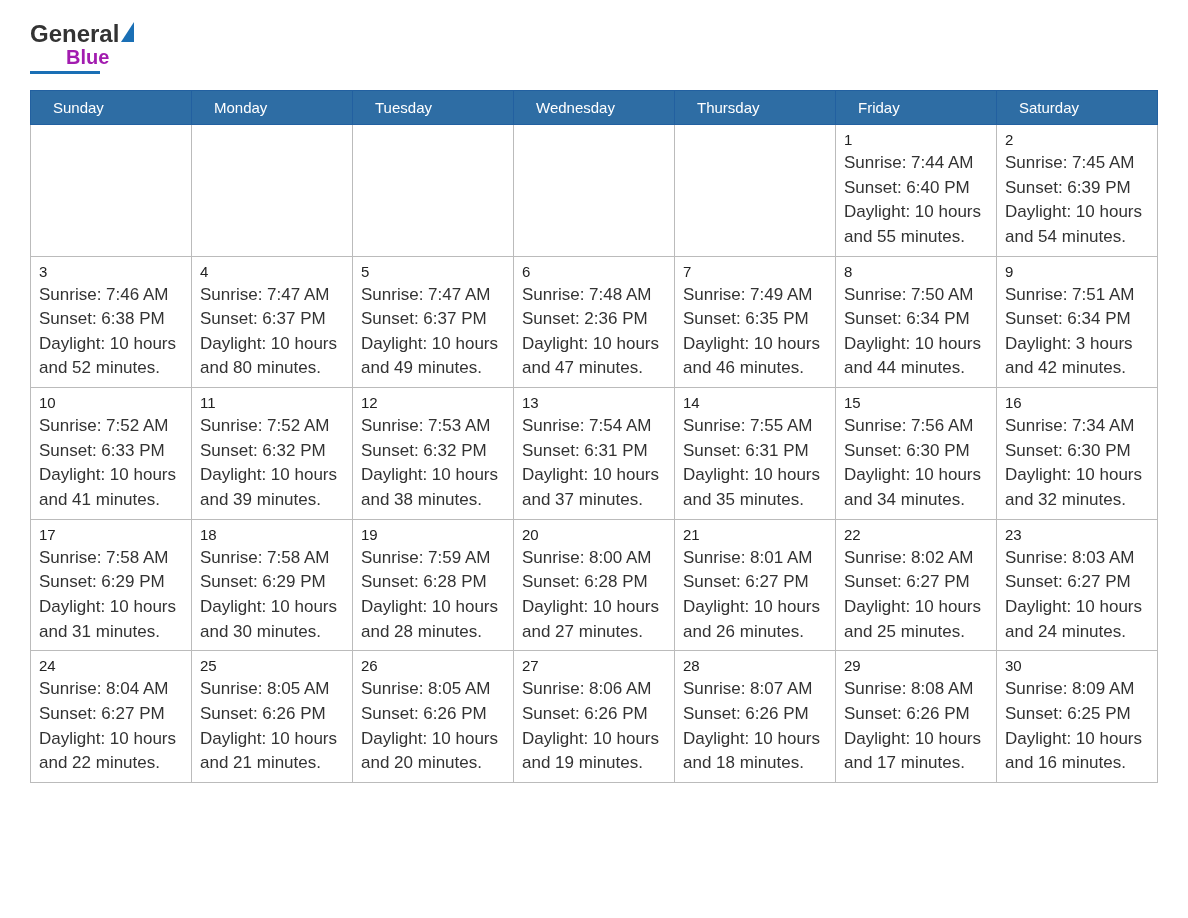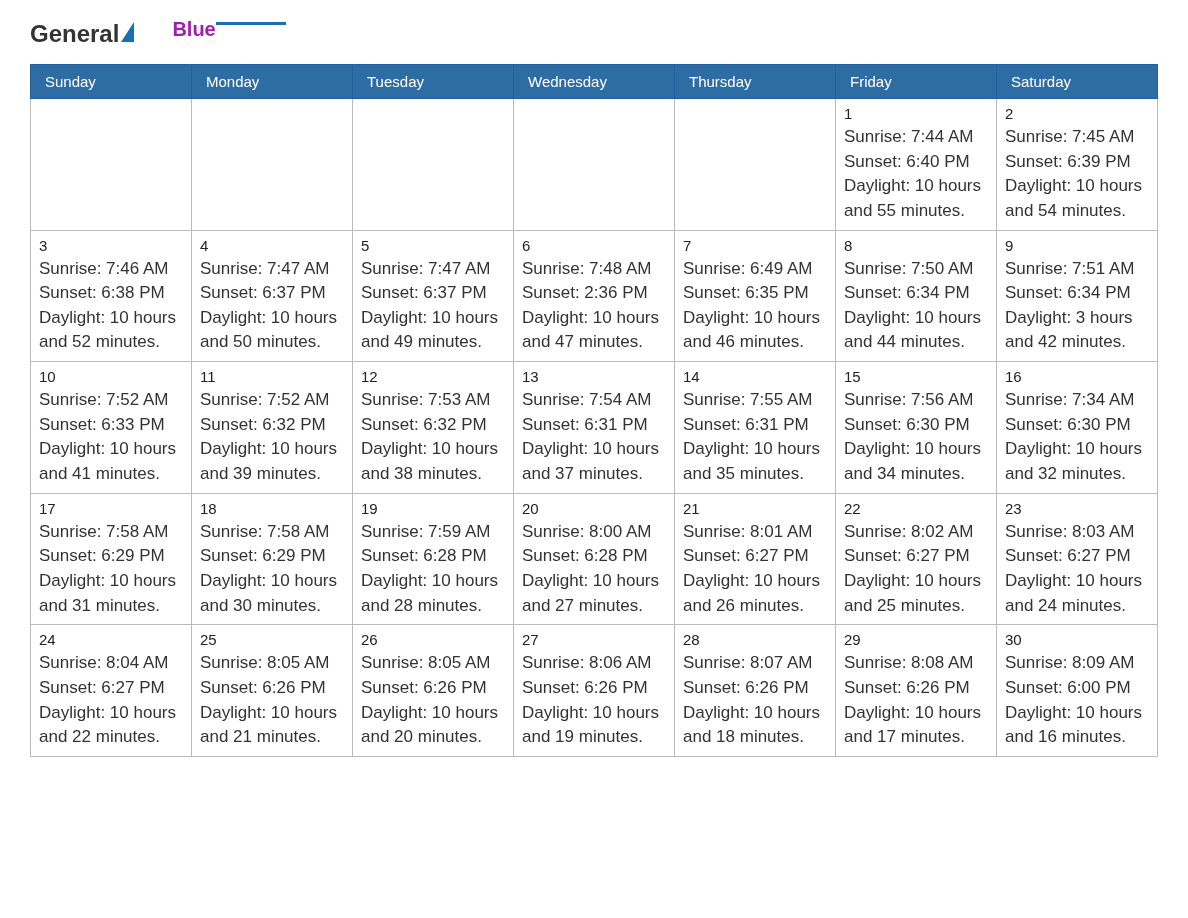--- a/index.html
+++ b/index.html
@@ -11,21 +11,21 @@
       min-height: 918px;
     }
     .header-section {
       display: flex;
       justify-content: space-between;
       align-items: flex-start;
       margin-bottom: 16px;
     }
     .logo-area {
       display: flex;
-      flex-direction: row;
+      flex-direction: column;
       align-items: flex-start;
     }
     .title-area {
       text-align: right;
     }
     .month-title {
       font-size: 48px;
       font-weight: bold;
       color: #222;
       line-height: 1.1;
@@ -38,21 +38,21 @@
     .calendar-table {
       width: 100%;
       border-collapse: collapse;
       border: 1px solid #aaa;
     }
     .calendar-table th {
       background: #2e6da4;
       color: #fff;
       font-size: 15px;
       font-weight: normal;
-      padding: 8px 14px;
+      padding: 8px 22px;
       text-align: left;
       border: 1px solid #2260a0;
     }
     .calendar-table td {
       border: 1px solid #bbb;
       vertical-align: top;
       padding: 6px 8px;
       width: calc(100% / 7);
       height: 110px;
     }
@@ -144,21 +144,21 @@
             <div>Sunrise: 7:46 AM</div>
             <div>Sunset: 6:38 PM</div>
             <div>Daylight: 10 hours and 52 minutes.</div>
           </div>
         </td>
         <td>
           <div class="day-number">4</div>
           <div class="day-info">
             <div>Sunrise: 7:47 AM</div>
             <div>Sunset: 6:37 PM</div>
-            <div>Daylight: 10 hours and 50 minutes.</div>
+            <div>Daylight: 10 hours and 80 minutes.</div>
           </div>
         </td>
         <td>
           <div class="day-number">5</div>
           <div class="day-info">
             <div>Sunrise: 7:47 AM</div>
             <div>Sunset: 6:37 PM</div>
             <div>Daylight: 10 hours and 49 minutes.</div>
           </div>
         </td>
@@ -166,21 +166,21 @@
           <div class="day-number">6</div>
           <div class="day-info">
             <div>Sunrise: 7:48 AM</div>
             <div>Sunset: 2:36 PM</div>
             <div>Daylight: 10 hours and 47 minutes.</div>
           </div>
         </td>
         <td>
           <div class="day-number">7</div>
           <div class="day-info">
-            <div>Sunrise: 6:49 AM</div>
+            <div>Sunrise: 7:49 AM</div>
             <div>Sunset: 6:35 PM</div>
             <div>Daylight: 10 hours and 46 minutes.</div>
           </div>
         </td>
         <td>
           <div class="day-number">8</div>
           <div class="day-info">
             <div>Sunrise: 7:50 AM</div>
             <div>Sunset: 6:34 PM</div>
             <div>Daylight: 10 hours and 44 minutes.</div>
@@ -357,19 +357,19 @@
           <div class="day-info">
             <div>Sunrise: 8:08 AM</div>
             <div>Sunset: 6:26 PM</div>
             <div>Daylight: 10 hours and 17 minutes.</div>
           </div>
         </td>
         <td>
           <div class="day-number">30</div>
           <div class="day-info">
             <div>Sunrise: 8:09 AM</div>
-            <div>Sunset: 6:00 PM</div>
+            <div>Sunset: 6:25 PM</div>
             <div>Daylight: 10 hours and 16 minutes.</div>
           </div>
         </td>
       </tr>
     </tbody>
 </table>
 
 </body></html>

